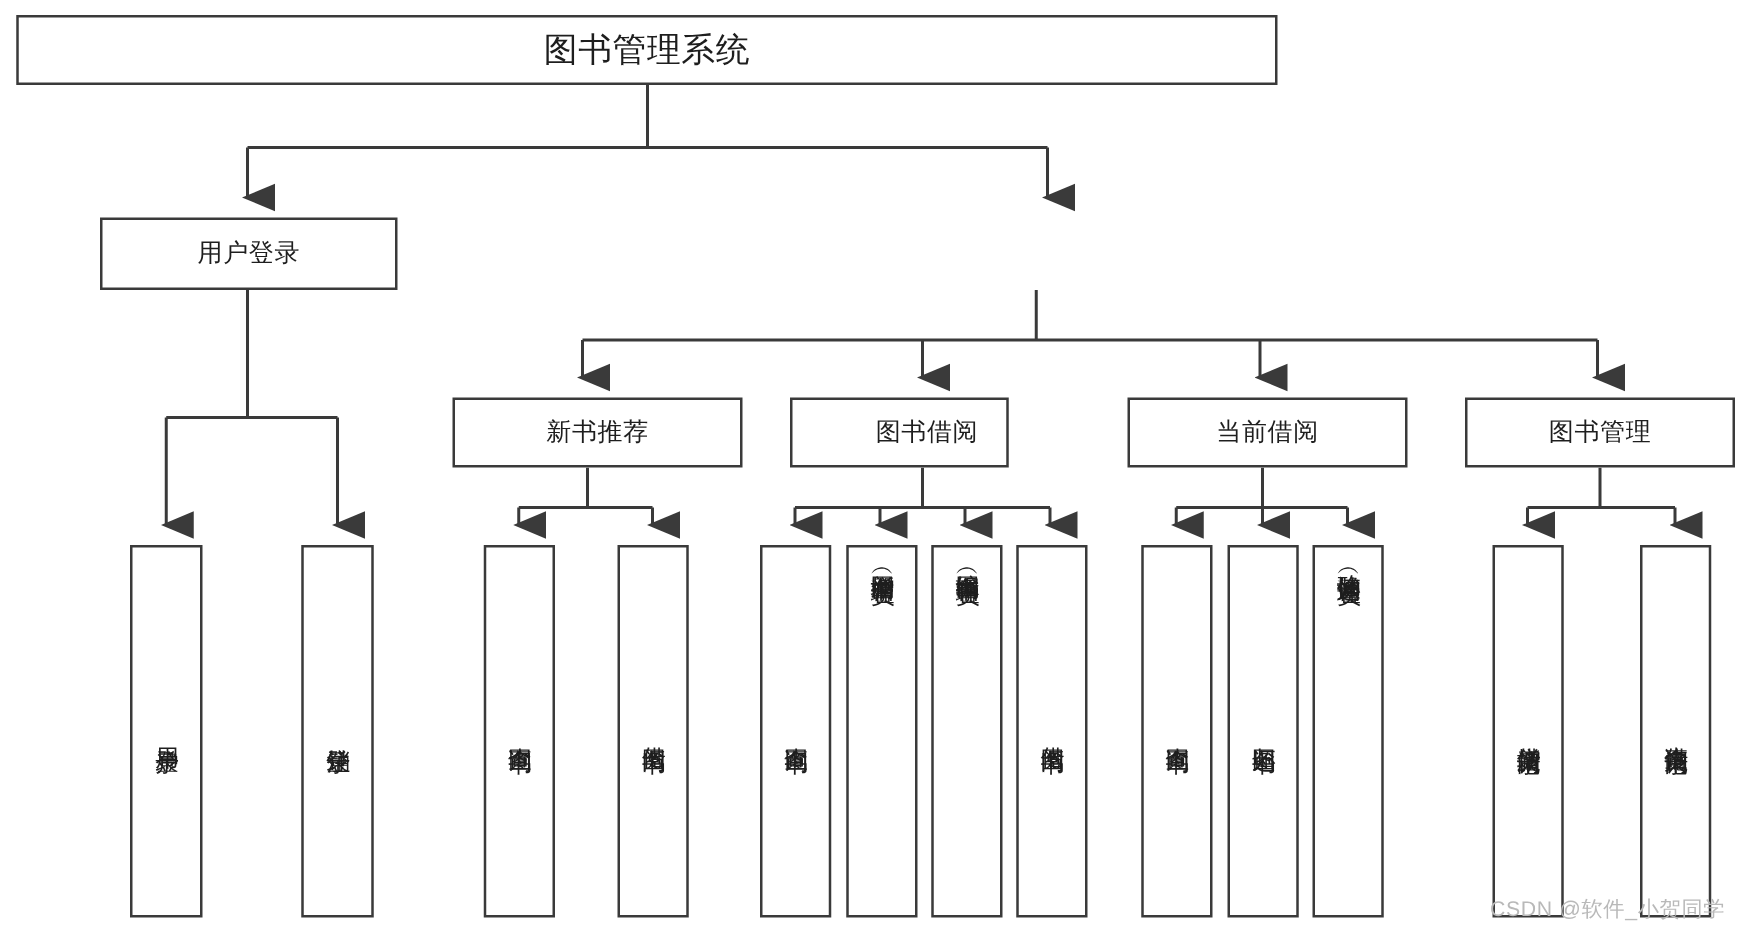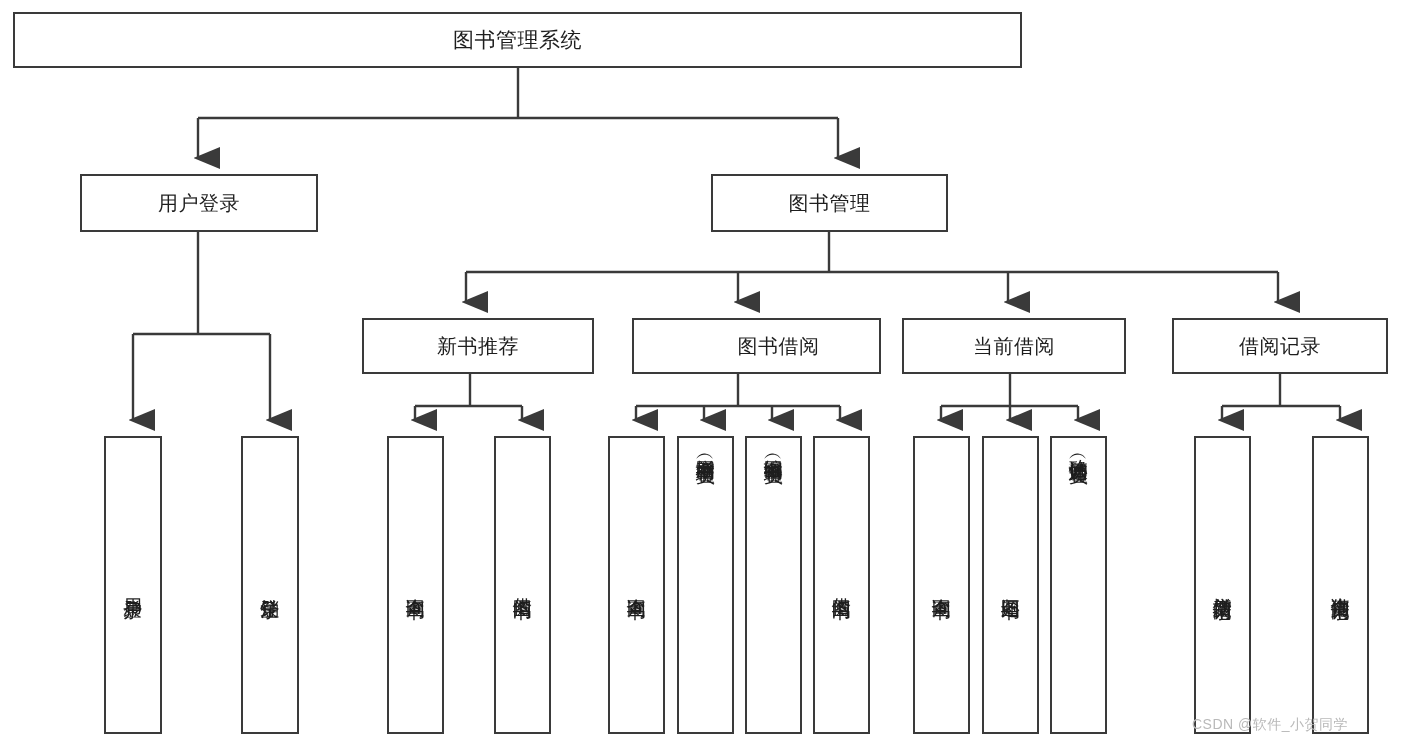--- a/index.html
+++ b/index.html
@@ -31,41 +31,41 @@
     overflow:hidden;
   }
   .node .label{
     font-size:20px;
     line-height:1.12;
     letter-spacing:0.5px;
     color:#1e1e1e;
     white-space:nowrap;
     text-align:center;
   }
-  .node.root .label{font-size:21px;}
+  .node.root .label{font-size:27px;}
   .node.vert{
     align-items:flex-start;
     padding-top:6px;
   }
   .node.vert .label{
     writing-mode:vertical-rl;
     text-orientation:upright;
     font-size:19px;
     line-height:1.02;
     letter-spacing:1px;
     white-space:nowrap;
     height:auto;
   }
   .node.vert.center{
     align-items:center;
     padding-top:0;
   }
   .watermark{
     position:absolute;
-    font-size:14px;
+    font-size:17px;
     color:#b9b9b9;
     white-space:nowrap;
     letter-spacing:0.5px;
   }
 </style>
 </head>
 <body>
 
 <div id="canvas">
 
@@ -120,38 +120,35 @@
   </svg>
 
   <div class="node root" style="left:13px;top:12px;width:1009px;height:56px;">
     <span class="label">图书管理系统</span>
   </div>
 
   <div class="node" style="left:80px;top:174px;width:238px;height:58px;">
     <span class="label">用户登录</span>
   </div>
 
-  <div class="node" style="left:711px;top:174px;width:237px;height:58px;">
-    <span class="label">图书管理</span>
-  </div>
 
   <div class="node" style="left:362px;top:318px;width:232px;height:56px;">
     <span class="label">新书推荐</span>
   </div>
 
-  <div class="node" style="left:632px;top:318px;width:249px;height:56px;padding-left:44px;">
+  <div class="node" style="left:632px;top:318px;width:175px;height:56px;padding-left:44px;">
     <span class="label">图书借阅</span>
   </div>
 
   <div class="node" style="left:902px;top:318px;width:224px;height:56px;">
     <span class="label">当前借阅</span>
   </div>
 
   <div class="node" style="left:1172px;top:318px;width:216px;height:56px;">
-    <span class="label">借阅记录</span>
+    <span class="label">图书管理</span>
   </div>
 
   <div class="node vert center" style="left:104px;top:436px;width:58px;height:298px;">
     <span class="label">用户登录</span>
   </div>
 
   <div class="node vert center" style="left:241px;top:436px;width:58px;height:298px;">
     <span class="label">注销登录</span>
   </div>
 

